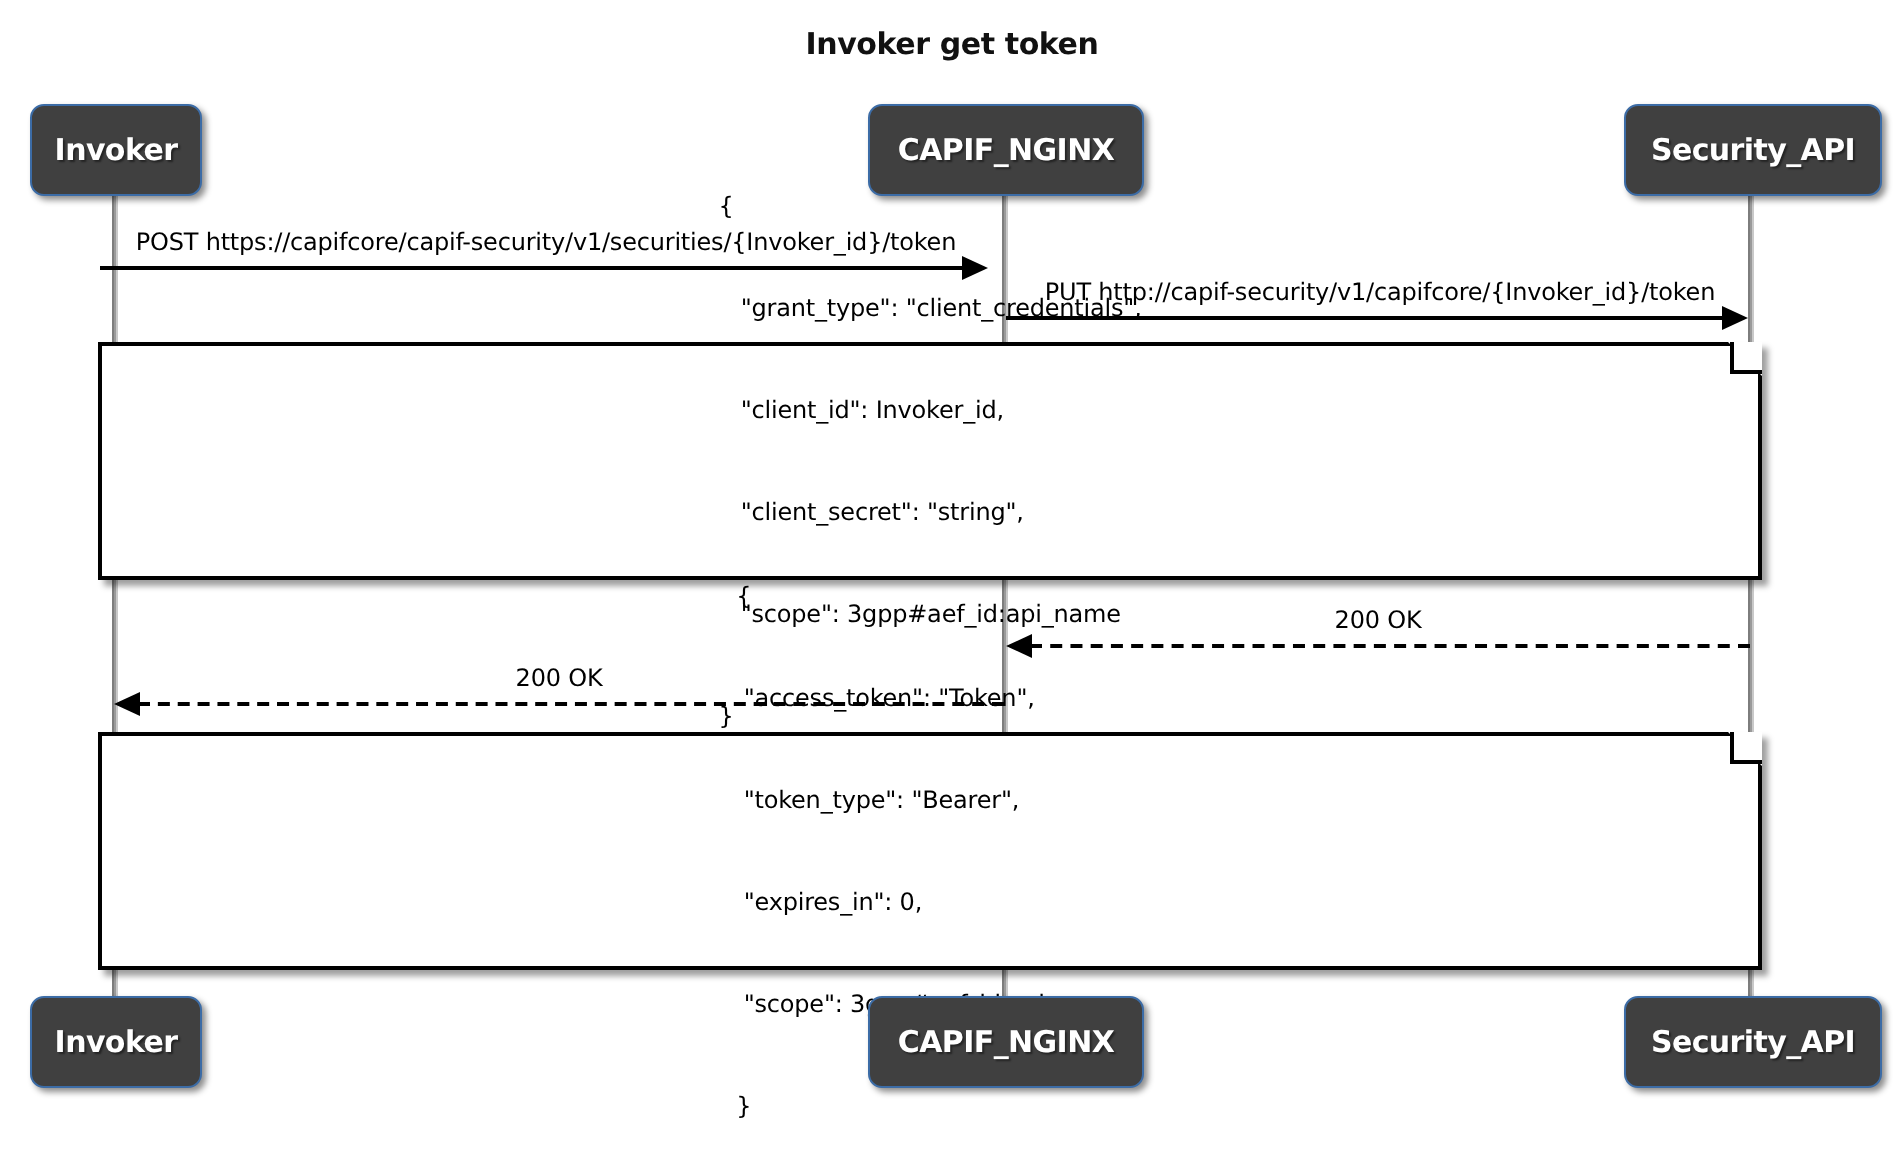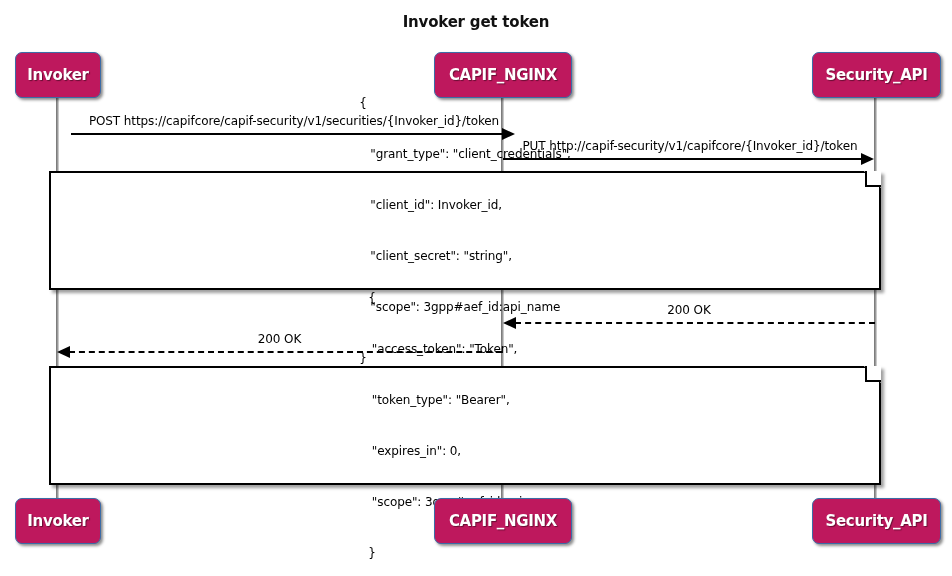--- a/index.html
+++ b/index.html
@@ -46,21 +46,21 @@
     background: #9a9a9a;
     border-left: 1px solid #7d7d7d;
     border-right: 1px solid #c9c9c9;
     box-sizing: border-box;
     z-index: 1;
   }
 
   
   .actor-box {
     position: absolute;
-    background: #be185d;
+    background: #404040;
     border: 1px solid #3c6ca6;
     border-radius: 7px;
     box-shadow: 2px 2px 3px rgba(0,0,0,0.45);
     display: flex;
     align-items: center;
     justify-content: center;
     z-index: 6;
   }
   .actor-label {
     font-family: "DejaVu Sans", sans-serif;
@@ -192,21 +192,21 @@
   </div>
 
   <div class="actor-box" style="left:434px; top:52px; width:136px; height:44px;">
     <span class="actor-label">CAPIF_NGINX</span>
   </div>
 
   <div class="actor-box" style="left:812px; top:52px; width:127px; height:44px;">
     <span class="actor-label">Security_API</span>
   </div>
 
-  <div class="msg" style="left:71px; top:114px; width:446px; height:22px;">
+  <div class="msg" style="left:50px; top:114px; width:446px; height:22px;">
     <div class="msg-label" style="left:0; top:0; width:446px;">POST https://capifcore/capif-security/v1/securities/{Invoker_id}/token</div>
     <div class="msg-line-solid" style="left:0; top:19px; width:433px;"></div>
     <div class="arrow-head-right" style="left:431px; top:14px;"></div>
   </div>
 
   <div class="msg" style="left:503px; top:139px; width:374px; height:22px;">
     <div class="msg-label" style="left:0; top:0; width:374px;">PUT http://capif-security/v1/capifcore/{Invoker_id}/token</div>
     <div class="msg-line-solid" style="left:0; top:19px; width:360px;"></div>
     <div class="arrow-head-right" style="left:358px; top:14px;"></div>
   </div>

